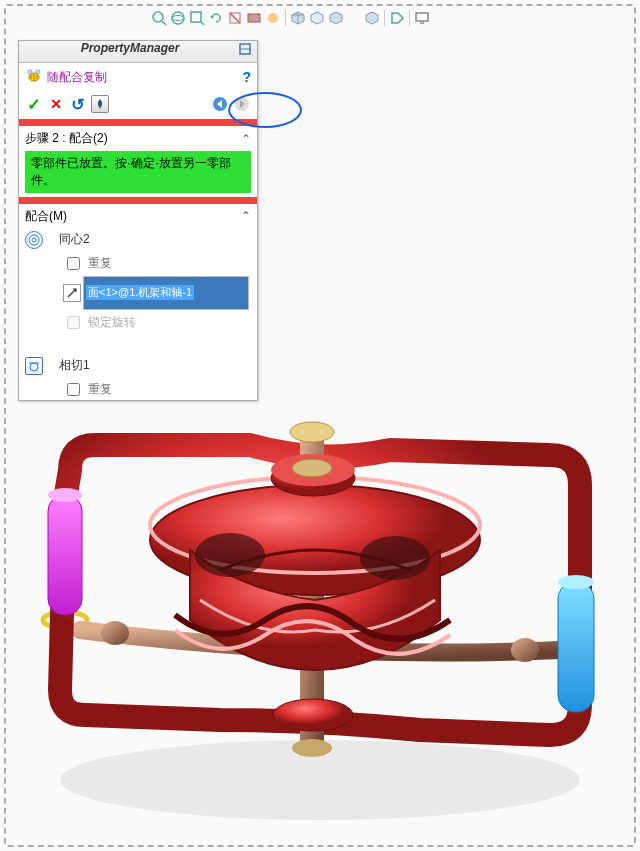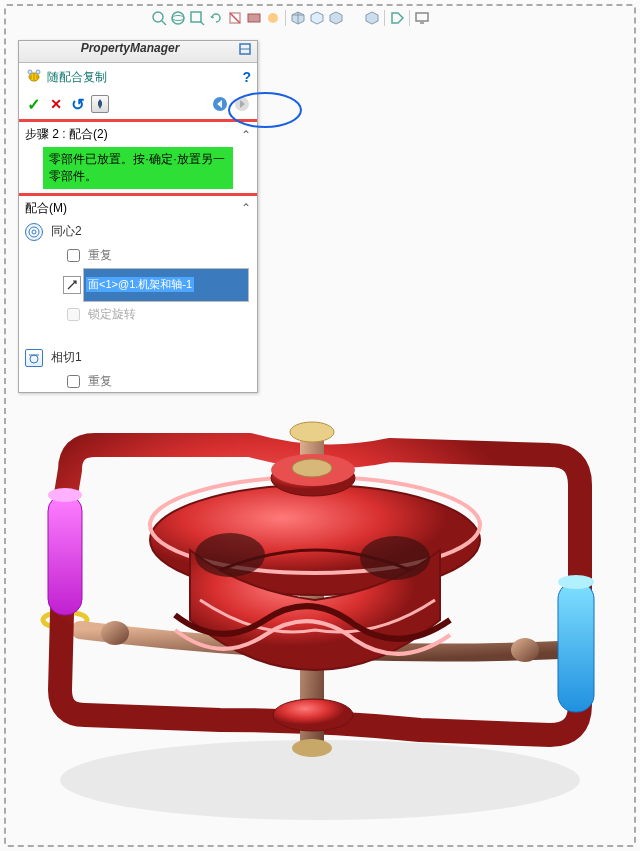--- a/index.html
+++ b/index.html
@@ -13,35 +13,35 @@
   .toolbar .tb-icon { width: 18px; height: 18px; display: flex; align-items: center; justify-content: center; cursor: pointer; }
   .toolbar .sep { width: 1px; height: 16px; background: #ccc; margin: 0 2px; }
   
   
   .panel { position: absolute; top: 40px; left: 18px; width: 240px; background: #fff; border: 1px solid #aaa; box-shadow: 1px 1px 3px rgba(0,0,0,.2); }
   .panel-header { display: flex; align-items: flex-start; background: linear-gradient(#f5f5f5,#e8e8e8); border-bottom: 1px solid #bbb; height: 22px; padding: 0 4px; font-style: italic; }
   .panel-header .title { flex: 1; text-align: center; font-weight: bold; font-size: 12px; color: #333; }
   .panel-header .tack { width: 16px; height: 16px; display:flex; align-items:center; justify-content:center; }
   
   .panel-sub { display: flex; align-items: center; height: 28px; padding: 2px 6px; gap: 4px; }
-  .panel-sub .sub-title { font-size: 12px; color: #0f766e; }
+  .panel-sub .sub-title { font-size: 12px; color: #a21caf; }
   .panel-sub .question { margin-left: auto; color: #0066cc; font-weight: bold; cursor: pointer; font-size: 14px; }
   
   .action-row { display: flex; align-items: center; padding: 4px 6px; gap: 4px; }
   .action-row .btn { width: 18px; height: 18px; display: flex; align-items: center; justify-content: center; cursor: pointer; border-radius: 2px; }
   .action-row .btn.pin { border: 1px solid #888; background: linear-gradient(#fafafa,#ddd); }
   .action-row .spacer { flex: 1; }
   
-  .section-hdr { display: flex; align-items: center; padding: 4px 6px 2px; border-top: 3px solid #ef4444; margin-top: 2px; }
+  .section-hdr { display: flex; align-items: center; padding: 4px 6px 2px; border-top: 7px solid #ef4444; margin-top: 2px; }
   .section-hdr .txt { flex: 1; font-size: 12px; }
   .section-hdr .chev { color: #666; cursor: pointer; }
   
-  .msg-green { background: #2ee035; color: #000; padding: 4px 6px; margin: 2px 24px 4px; font-size: 12px; line-height: 1.4; }
-  
-  .mate-row { display: flex; align-items: center; padding: 4px 6px; gap: 8px; }
+  .msg-green { background: #2ee035; color: #000; padding: 4px 6px; margin: 2px 6px 4px; font-size: 12px; line-height: 1.4; }
+  
+  .mate-row { display: flex; align-items: center; padding: 4px 6px; gap: 16px; }
   .mate-icon { width: 18px; height: 18px; border: 1px solid #3a7abd; border-radius: 50%; display:flex; align-items:center; justify-content:center; background: radial-gradient(#fff,#e0efff); }
   .mate-icon.tangent { border-radius: 2px; background: linear-gradient(#fff,#e0efff); }
   .mate-label { font-size: 12px; color: #333; }
   
   .checkbox-row { display: flex; align-items: center; padding: 2px 0 2px 48px; gap: 8px; font-size: 12px; color: #777; }
   .checkbox-row input { margin: 0; }
   .checkbox-row.disabled { color: #aaa; }
   
   .selection-row { display: flex; align-items: center; padding: 2px 0 2px 44px; gap: 2px; }
   .sel-arrow-box { width: 18px; height: 18px; border: 1px solid #999; background: #fff; display:flex; align-items:center; justify-content:center; cursor:pointer; }

